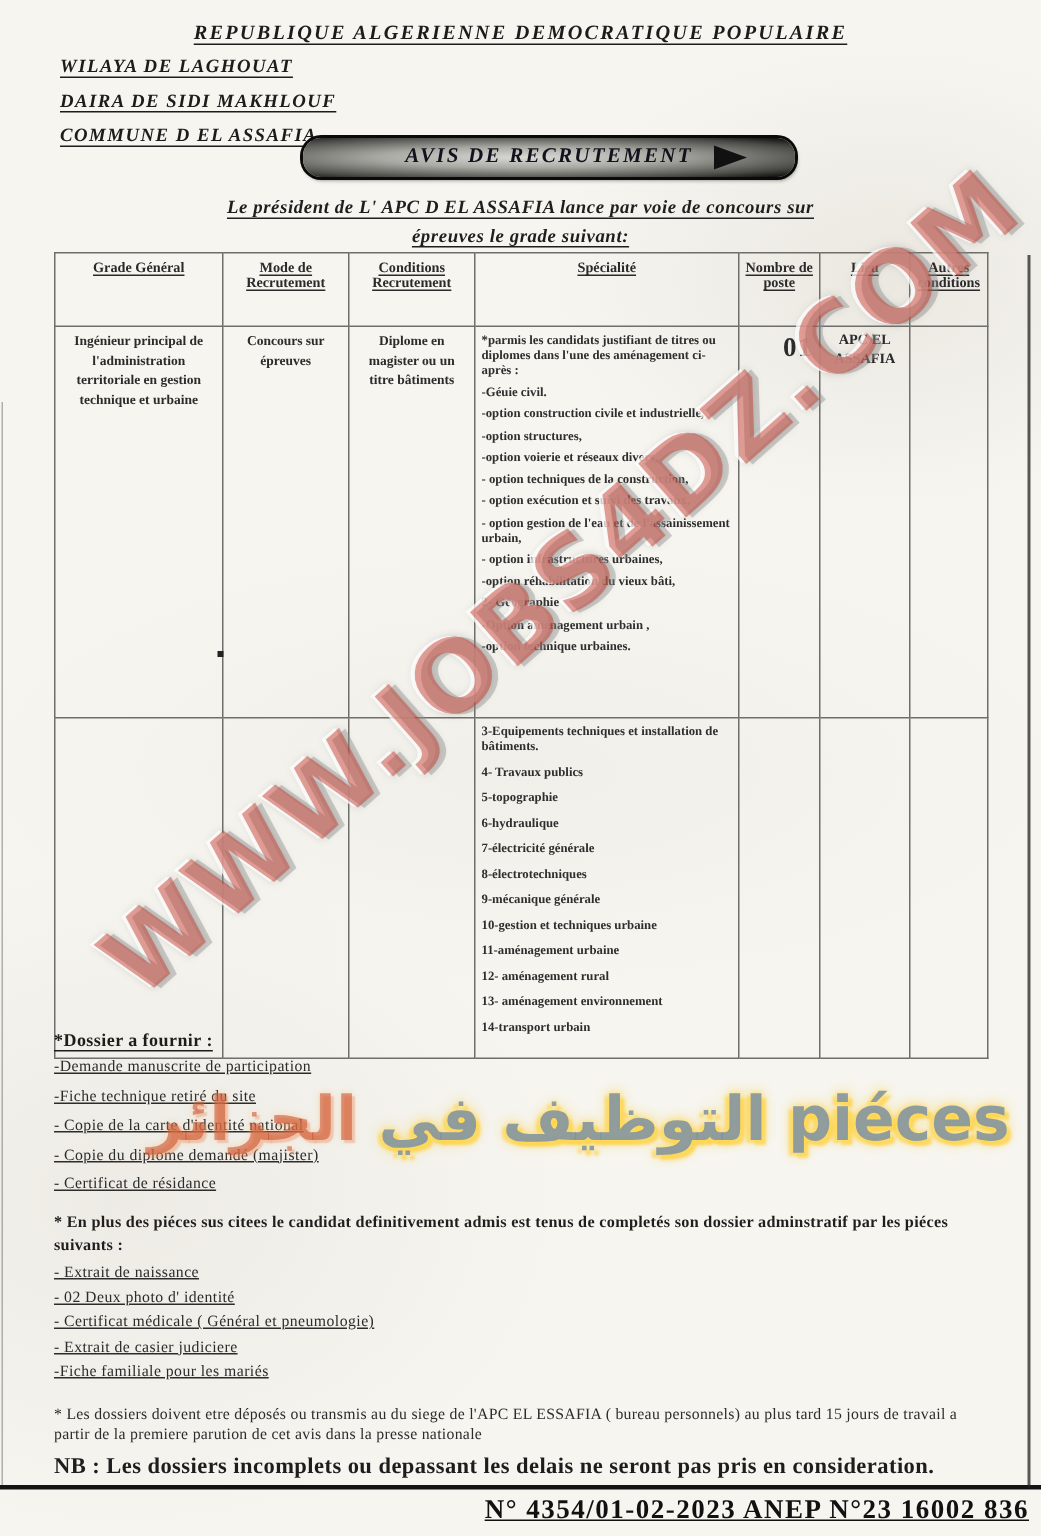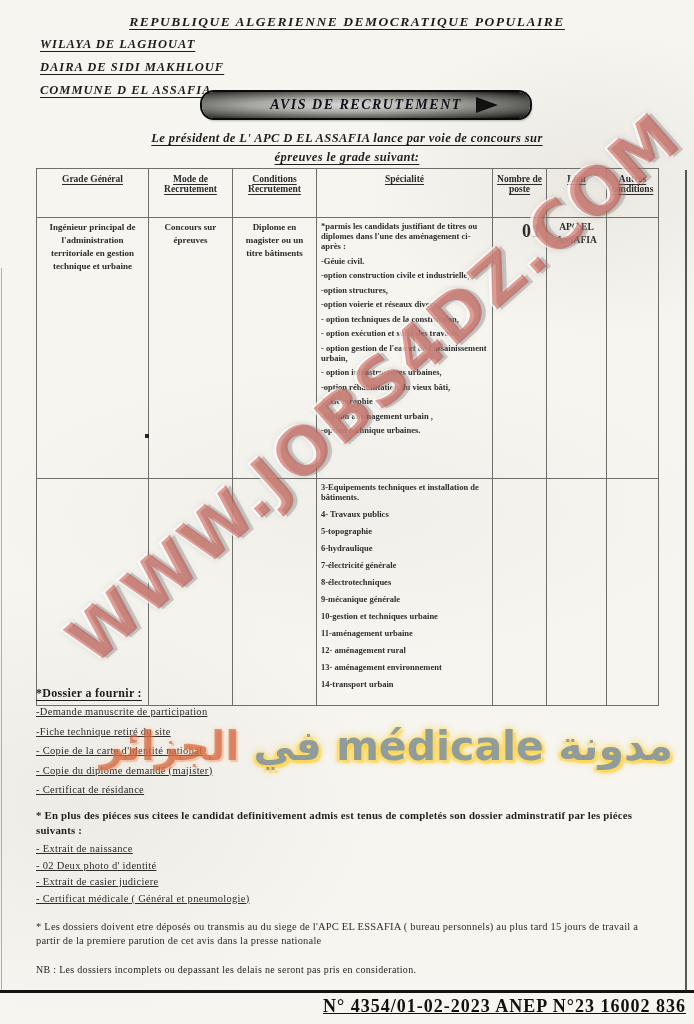--- a/index.html
+++ b/index.html
@@ -82,21 +82,21 @@
     font-size:12px;font-weight:bold;color:#1d1d1d;margin-bottom:5px;
     text-decoration:underline;text-underline-offset:3px;letter-spacing:0.3px;
   }
   .doc-item{font-size:10.5px;line-height:12px;margin-bottom:7.5px;color:#2c2c2c;letter-spacing:0.3px;text-decoration:underline;}
   .complement-intro{
     font-size:10.8px;font-weight:bold;line-height:14.5px;color:#1f1f1f;
     margin:12px 0 6px 0;letter-spacing:0.2px;
   }
   .doc-list2 .doc-item{line-height:11.5px;margin-bottom:5px;}
   .depot-note{font-size:10.5px;line-height:13.5px;color:#2c2c2c;margin-top:16px;width:616px;letter-spacing:0.2px;}
-  .nb-note{font-size:10px;font-weight:normal;color:#1d1d1d;margin-top:17px;letter-spacing:0.3px;}
+  .nb-note{font-size:15px;font-weight:bold;color:#1d1d1d;margin-top:6px;letter-spacing:0.3px;}
   
   .footer-rule{position:absolute;left:0;top:990px;width:694px;height:3px;background:#131313;}
   .footer-ref{
     position:absolute;top:996px;right:8px;
     font-size:18px;font-weight:bold;color:#111;letter-spacing:1px;
     font-family:"Liberation Serif","DejaVu Serif",serif;
     text-decoration:underline;
   }
   
   .edge-right{position:absolute;left:685px;top:170px;width:2px;height:822px;background:rgba(35,35,35,0.75);}
@@ -222,32 +222,33 @@
         <div class="doc-item">-Demande manuscrite de participation</div>
         <div class="doc-item">-Fiche technique retiré du site</div>
         <div class="doc-item">- Copie de la carte d'identité national</div>
         <div class="doc-item">- Copie du diplome demandé (majister)</div>
         <div class="doc-item">- Certificat de résidance</div>
       </div>
     <div class="complement-intro">* En plus des piéces sus citees le candidat definitivement admis est tenus de completés son dossier adminstratif par les piéces suivants :</div>
     <div class="doc-list2">
         <div class="doc-item">- Extrait de naissance</div>
         <div class="doc-item">- 02 Deux photo d' identité</div>
+        <div class="doc-item">- Certificat médicale ( Général et pneumologie)</div>
         <div class="doc-item">- Extrait de casier judiciere</div>
-        <div class="doc-item">- Certificat médicale ( Général et pneumologie)</div>
+        <div class="doc-item">-Fiche familiale pour les mariés</div>
       </div>
     <div class="depot-note">* Les dossiers doivent etre déposés ou transmis au du siege de l'APC EL ESSAFIA ( bureau personnels) au plus tard 15 jours de travail a partir de la premiere parution de cet avis dans la presse nationale</div>
     <div class="nb-note">NB : Les dossiers incomplets ou depassant les delais ne seront pas pris en consideration.</div>
   </div>
 
   <div class="footer-rule"></div>
   <div class="footer-ref">N° 4354/01-02-2023 ANEP N°23 16002 836</div>
 
   <div class="edge-right"></div>
   <div class="edge-left"></div>
 
   <div class="wm-diagonal">WWW.JOBS4DZ.COM</div>
   <div class="wm-arabic">
-    <span class="wm-ar-main">مدونة médicale في</span>
+    <span class="wm-ar-main">piéces التوظيف في</span>
     <span class="wm-ar-accent">الجزائر</span>
   </div>
 
 </div>
 
 </body></html>

